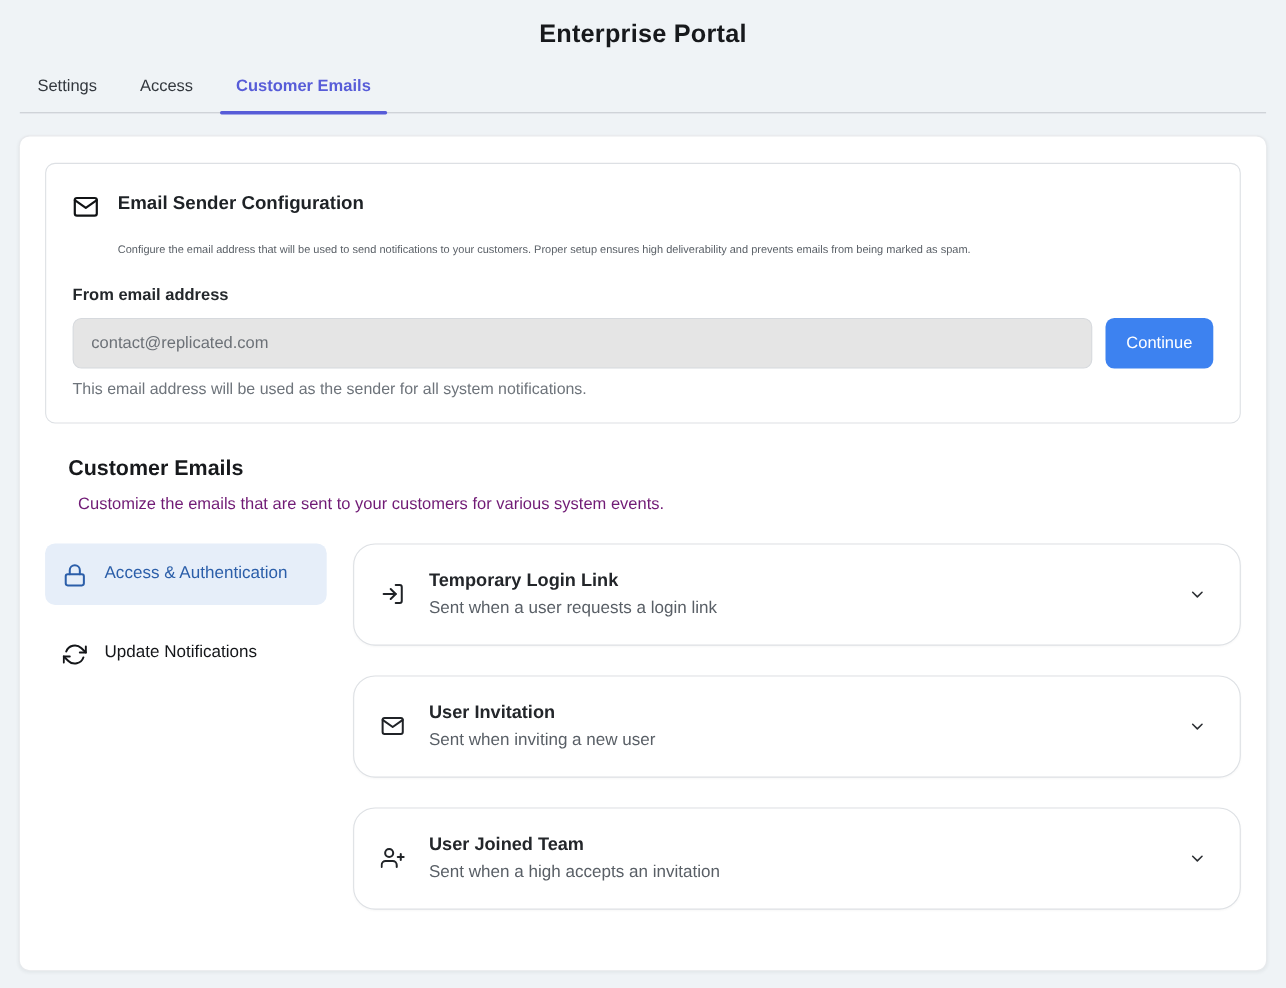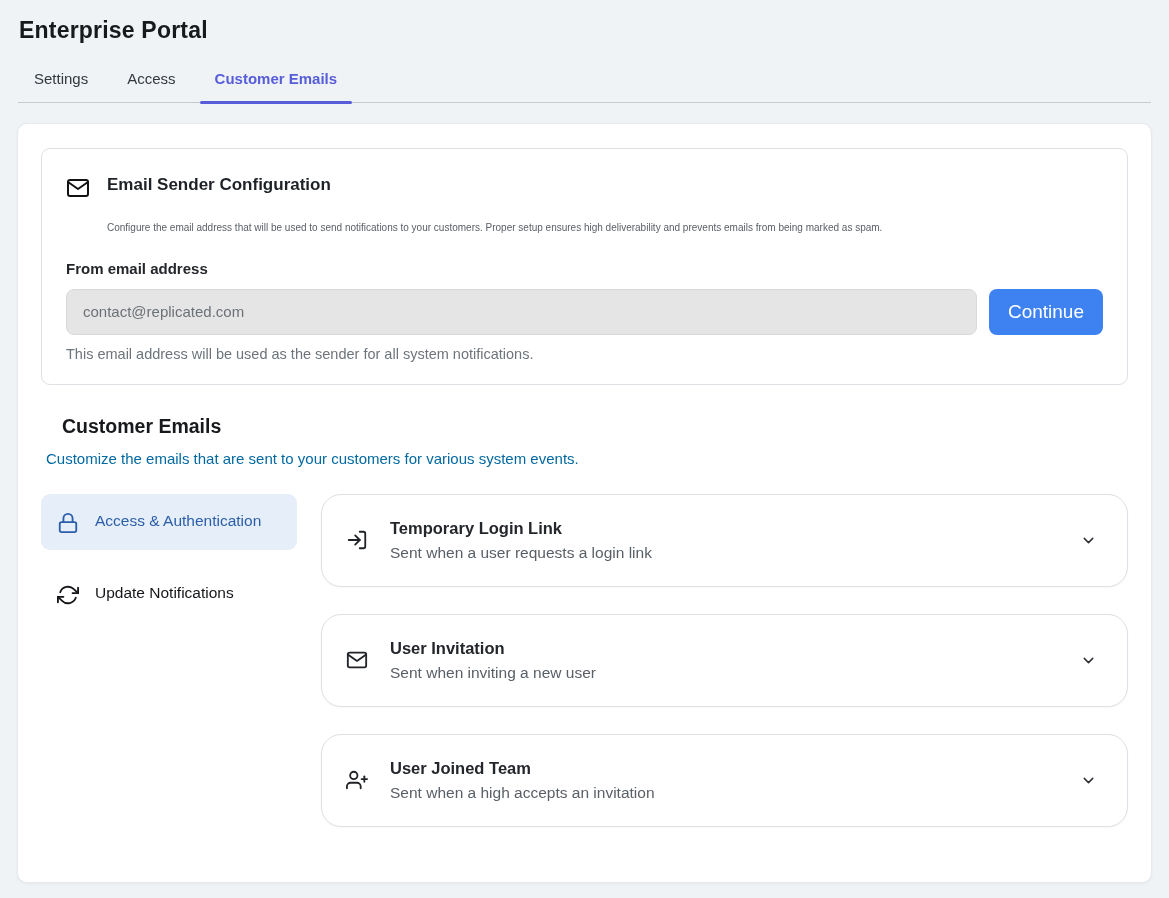--- a/index.html
+++ b/index.html
@@ -6,21 +6,21 @@
   html, body {
     width: 1169px; height: 898px;
     background: #eff3f6;
     font-family: "Liberation Sans", "DejaVu Sans", sans-serif;
     color: #1d2126;
     overflow: hidden;
   }
   
   .page-header { padding: 17px 19px 0 19px; }
   .page-title {
-    font-size: 23px; font-weight: 700; color: #17191c; letter-spacing: .2px;
+    font-size: 23px; font-weight: 700; color: #17191c; letter-spacing: .2px; text-align: center;
   }
   
   .tabbar {
     margin: 22px 18px 0 18px;
     border-bottom: 1px solid #c7cbd0;
     display: flex;
     padding-left: 1px;
   }
   .tab {
     padding: 4px 15px 15px 15px;
@@ -80,34 +80,34 @@
     background: #e5e5e5;
   }
   .continue-btn {
     flex: 0 0 auto;
     margin-left: 12px;
     background: #3d82f0;
     color: #ffffff;
     border: none;
     border-radius: 8px;
     padding: 0 19px;
-    font-size: 19px;
+    font-size: 15px;
     font-family: "Liberation Sans", "DejaVu Sans", sans-serif;
     cursor: pointer;
   }
   .helper-text { margin-top: 11px; font-size: 14.5px; color: #6e747b; }
   
   .section { margin-top: 30px; }
   .section-title {
     margin-left: 21px;
     font-size: 19.5px; font-weight: 700; color: #17191c;
   }
   .section-desc {
-    margin: 12px 0 0 5px;
-    font-size: 15px; color: #0369a1;
+    margin: 12px 0 0 30px;
+    font-size: 15px; color: #701a75;
   }
   .content-row { display: flex; gap: 24px; margin-top: 27px; }
   
   .category-list { width: 256px; flex: 0 0 auto; }
   .category-item {
     display: flex; gap: 16px; align-items: center;
     padding: 16px 16px;
     border-radius: 9px;
     font-size: 15.5px;
     line-height: 1.45;

